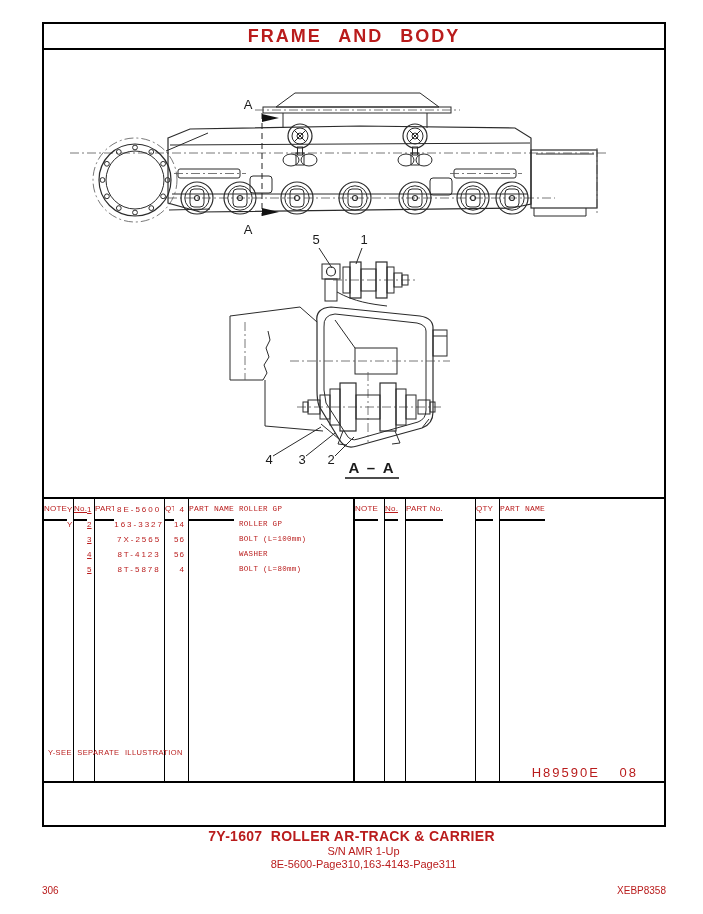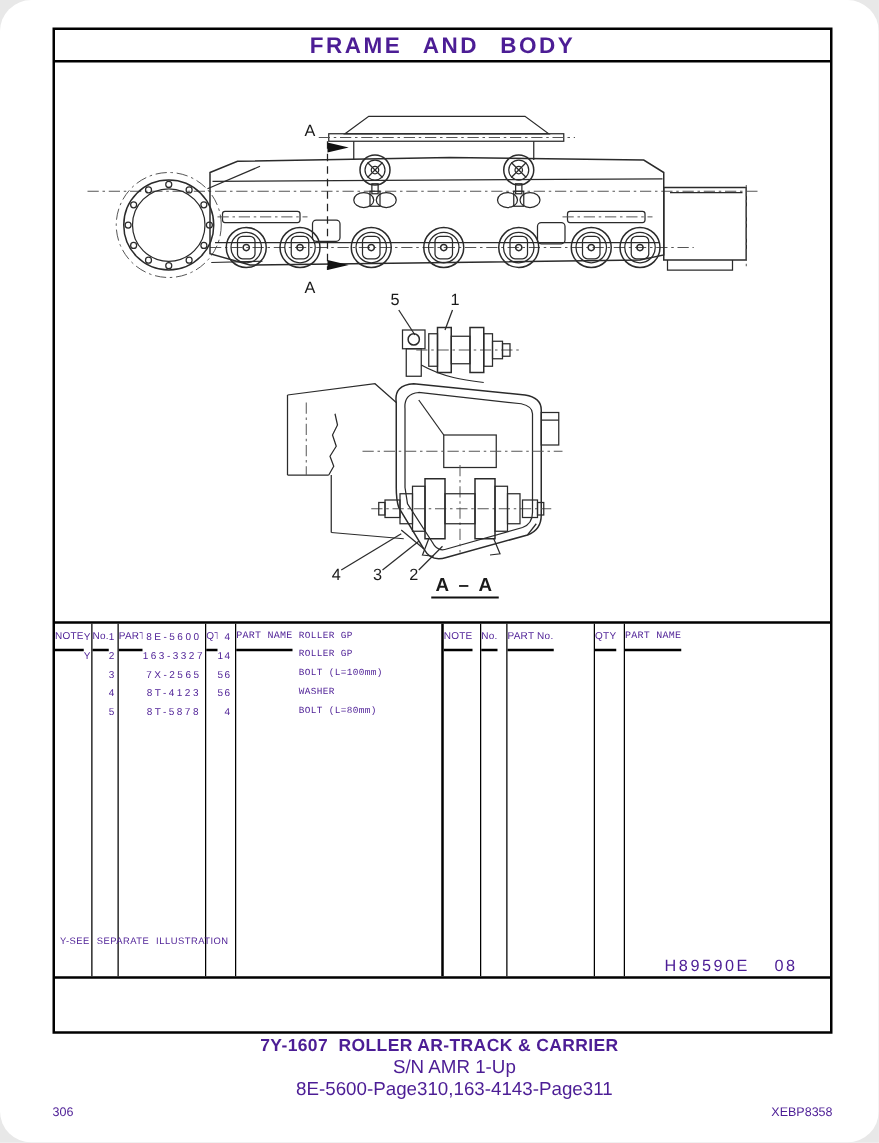--- a/index.html
+++ b/index.html
@@ -1,55 +1,55 @@
 <!DOCTYPE html>
 <html><head>
 <meta charset="utf-8">
 <style>
   html,body{margin:0;padding:0;background:#e8e8e8;}
   .page{position:relative;width:703px;height:914px;background:#ffffff;
-        font-family:"Liberation Sans",sans-serif;color:#4c1d95;overflow:hidden;border-radius:25px;}
+        font-family:"Liberation Sans",sans-serif;color:#b91c1c;overflow:hidden;}
   .frame{position:absolute;left:42px;top:22px;width:620px;height:801px;border:2px solid #000;}
   .titlebar{position:absolute;left:0;top:0;width:100%;height:24px;border-bottom:2px solid #000;}
   .title{display:block;text-align:center;line-height:24px;font-size:18px;font-weight:bold;
          letter-spacing:2px;word-spacing:10px;}
   svg{position:absolute;}
   svg text{font-family:"Liberation Sans",sans-serif;fill:#1a1a1a;}
   .ln{stroke:#2b2b2b;fill:none;stroke-width:1;}
   .ln2{stroke:#2b2b2b;fill:none;stroke-width:1.2;}
   .cl{stroke:#555;fill:none;stroke-width:0.8;stroke-dasharray:9 3 2 3;}
   .dash{stroke:#222;fill:none;stroke-width:1;stroke-dasharray:6 4;}
   .arr{fill:#111;stroke:none;}
   .lbl{font-size:13px;}
   .cap{font-size:15px;font-weight:bold;letter-spacing:2px;}
   
   .ptable{position:absolute;left:0;top:473px;width:100%;height:286px;box-sizing:border-box;
           border-top:2px solid #000;border-bottom:2px solid #000;display:flex;}
   .half{flex:1;display:flex;}
   .half.left{border-right:2px solid #000;}
   .col{display:flex;flex-direction:row;border-right:1px solid #000;}
   .col:last-child{border-right:none;font-family:Liberation Mono, monospace;}
-  .c-note{width:29px;} .c-no{width:20px;} .c-part{width:69px;} .c-qty{width:23px;} .c-name{flex:1;}
+  .c-note{width:29px;} .c-no{width:20px;text-decoration:underline;} .c-part{width:69px;} .c-qty{width:23px;} .c-name{flex:1;}
   .hd{height:20px;line-height:20px;border-bottom:2px solid #000;text-align:center;
       font-size:8px;letter-spacing:0.2px;white-space:nowrap;overflow:hidden;}
   .bd{padding-top:3px;}
   .cell{height:15px;line-height:15px;font-size:8px;white-space:nowrap;}
   .c-note .cell,.c-no .cell{text-align:center;}
   .c-part .cell{text-align:center;letter-spacing:2px;}
   .c-qty .cell{text-align:right;padding-right:3px;letter-spacing:1px;}
   .c-name .cell{text-align:left;padding-left:5px;font-size:7.5px;letter-spacing:0.3px;}
   
   .notes{position:absolute;left:0;top:721px;width:100%;height:42px;}
   .footnote{position:absolute;left:4px;top:3px;font-size:7.5px;letter-spacing:0.4px;word-spacing:3px;}
   .revision{position:absolute;right:26px;bottom:7px;font-size:13px;letter-spacing:2px;}
   .revision .rno{margin-left:14px;}
   
   .caption{position:absolute;left:0;top:828px;width:100%;text-align:center;}
   .cap-title{font-size:14px;font-weight:bold;letter-spacing:0.3px;white-space:pre;}
-  .cap-sub{font-size:15px;margin-top:1px;padding-left:24px;}
+  .cap-sub{font-size:11px;margin-top:1px;padding-left:24px;}
   .corner{position:absolute;top:885px;font-size:10px;}
   .corner.left{left:42px;}
   .corner.right{right:37px;}
 </style>
 </head>
 <body>
 
 <div class="page">
   <div class="frame">
 

